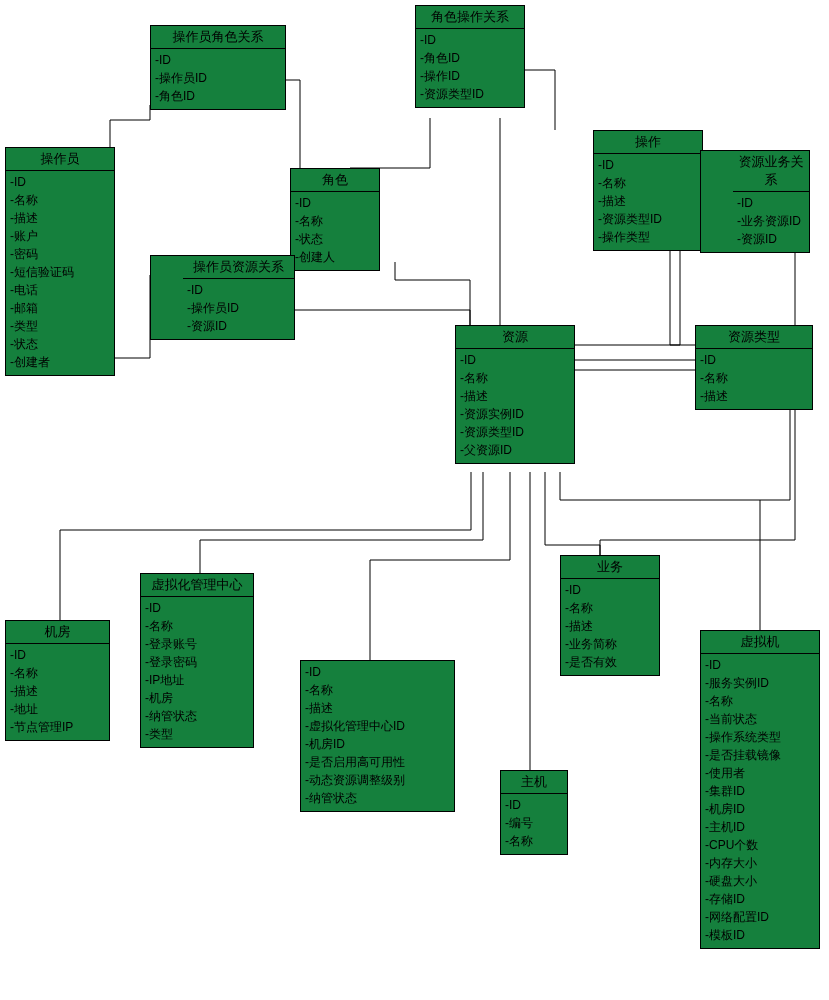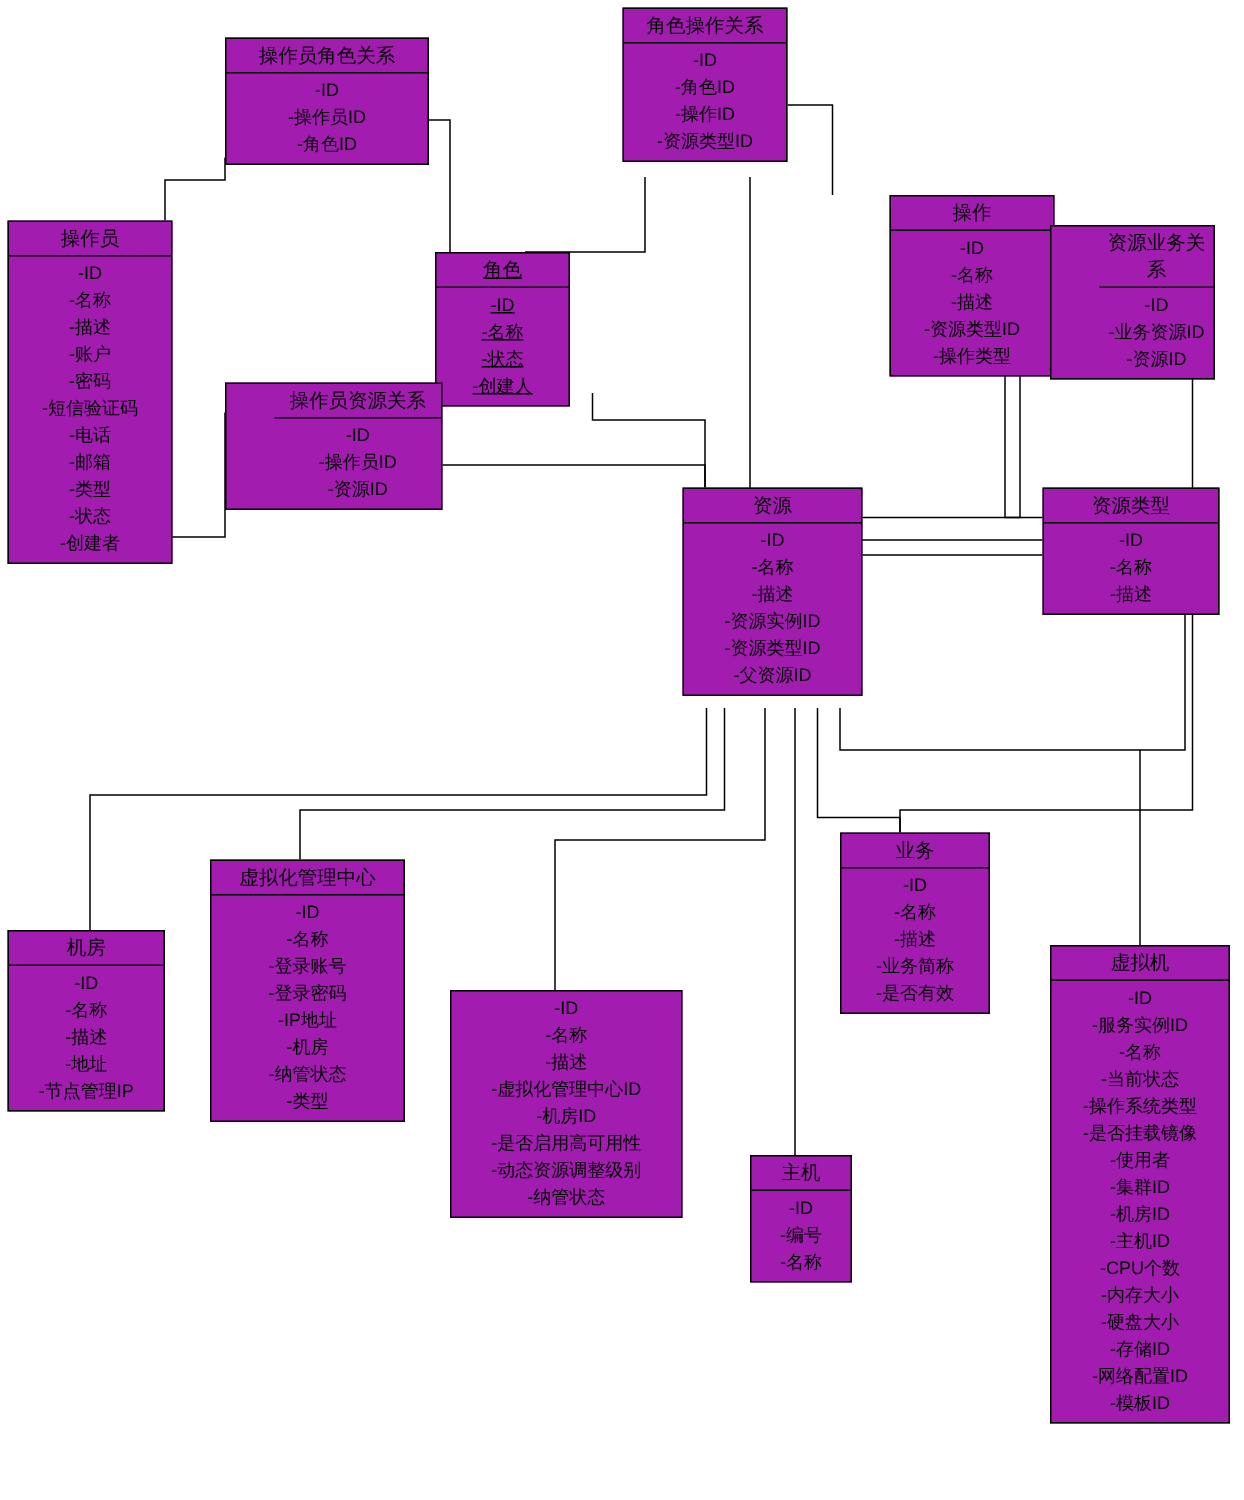--- a/index.html
+++ b/index.html
@@ -13,31 +13,30 @@
     position:relative;
   }
   svg.connectors {
     position:absolute; left:0; top:0;
     width:829px; height:1000px;
     pointer-events:none;
   }
   .entity {
     position:absolute;
     border:1.5px solid #000;
-    background:#a21caf;
+    background:#15803d;
   }
   .entity-title {
     border-bottom:1.5px solid #000;
     text-align:center;
     padding:2px 4px;
     font-size:13px;
   }
   .entity-body {
     padding:2px 4px 4px 4px;
-    text-align:center;
   }
   .attr {
     font-size:12px;
     line-height:18px;
     white-space:nowrap;
   }
 </style>
 </head>
 <body>
 
@@ -113,21 +112,21 @@
 <div class="entity" style="left:415px; top:5px; width:110px;">
   <div class="entity-title">角色操作关系</div>
   <div class="entity-body">
     <div class="attr">-ID</div>
     <div class="attr">-角色ID</div>
     <div class="attr">-操作ID</div>
     <div class="attr">-资源类型ID</div>
   </div>
 </div>
 
-<div class="entity" style="left:290px; top:168px; width:90px;text-decoration:underline;">
+<div class="entity" style="left:290px; top:168px; width:90px;">
   <div class="entity-title">角色</div>
   <div class="entity-body">
     <div class="attr">-ID</div>
     <div class="attr">-名称</div>
     <div class="attr">-状态</div>
     <div class="attr">-创建人</div>
   </div>
 </div>
 
 <div class="entity" style="left:555px; top:130px; width:110px;margin-left:38px;">
@@ -184,21 +183,21 @@
   <div class="entity-title">机房</div>
   <div class="entity-body">
     <div class="attr">-ID</div>
     <div class="attr">-名称</div>
     <div class="attr">-描述</div>
     <div class="attr">-地址</div>
     <div class="attr">-节点管理IP</div>
   </div>
 </div>
 
-<div class="entity" style="left:140px; top:573px; width:130px;">
+<div class="entity" style="left:140px; top:573px; width:114px;">
   <div class="entity-title">虚拟化管理中心</div>
   <div class="entity-body">
     <div class="attr">-ID</div>
     <div class="attr">-名称</div>
     <div class="attr">-登录账号</div>
     <div class="attr">-登录密码</div>
     <div class="attr">-IP地址</div>
     <div class="attr">-机房</div>
     <div class="attr">-纳管状态</div>
     <div class="attr">-类型</div>

